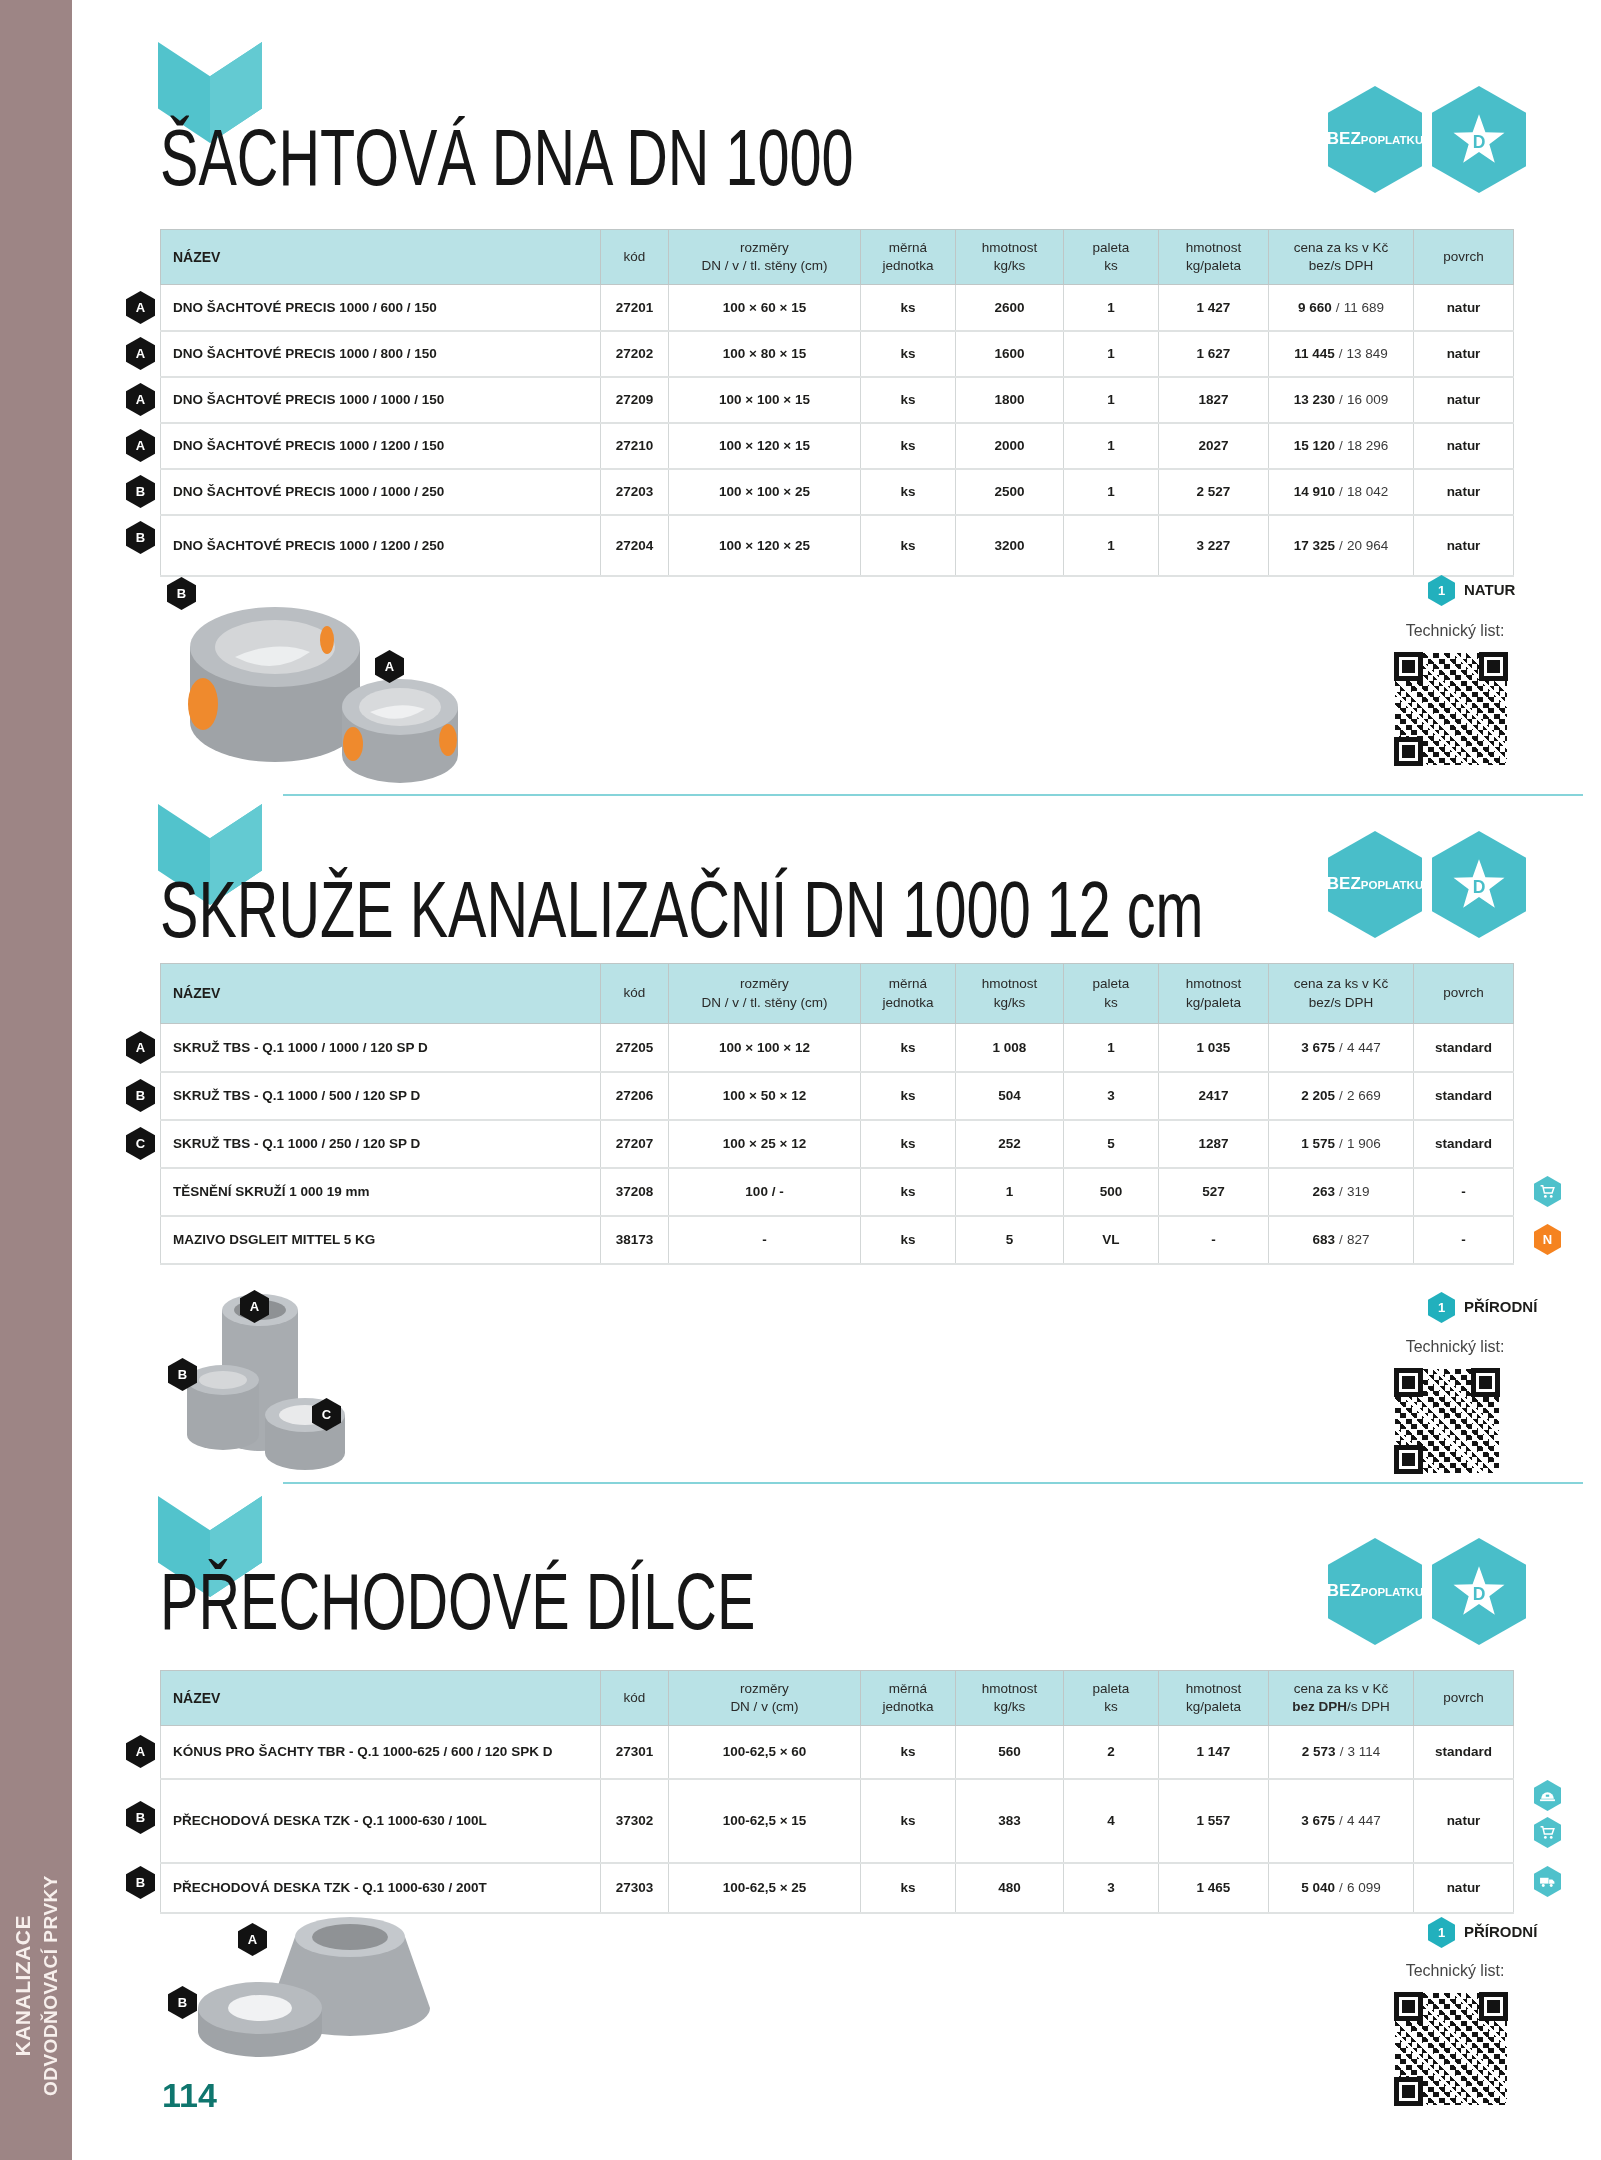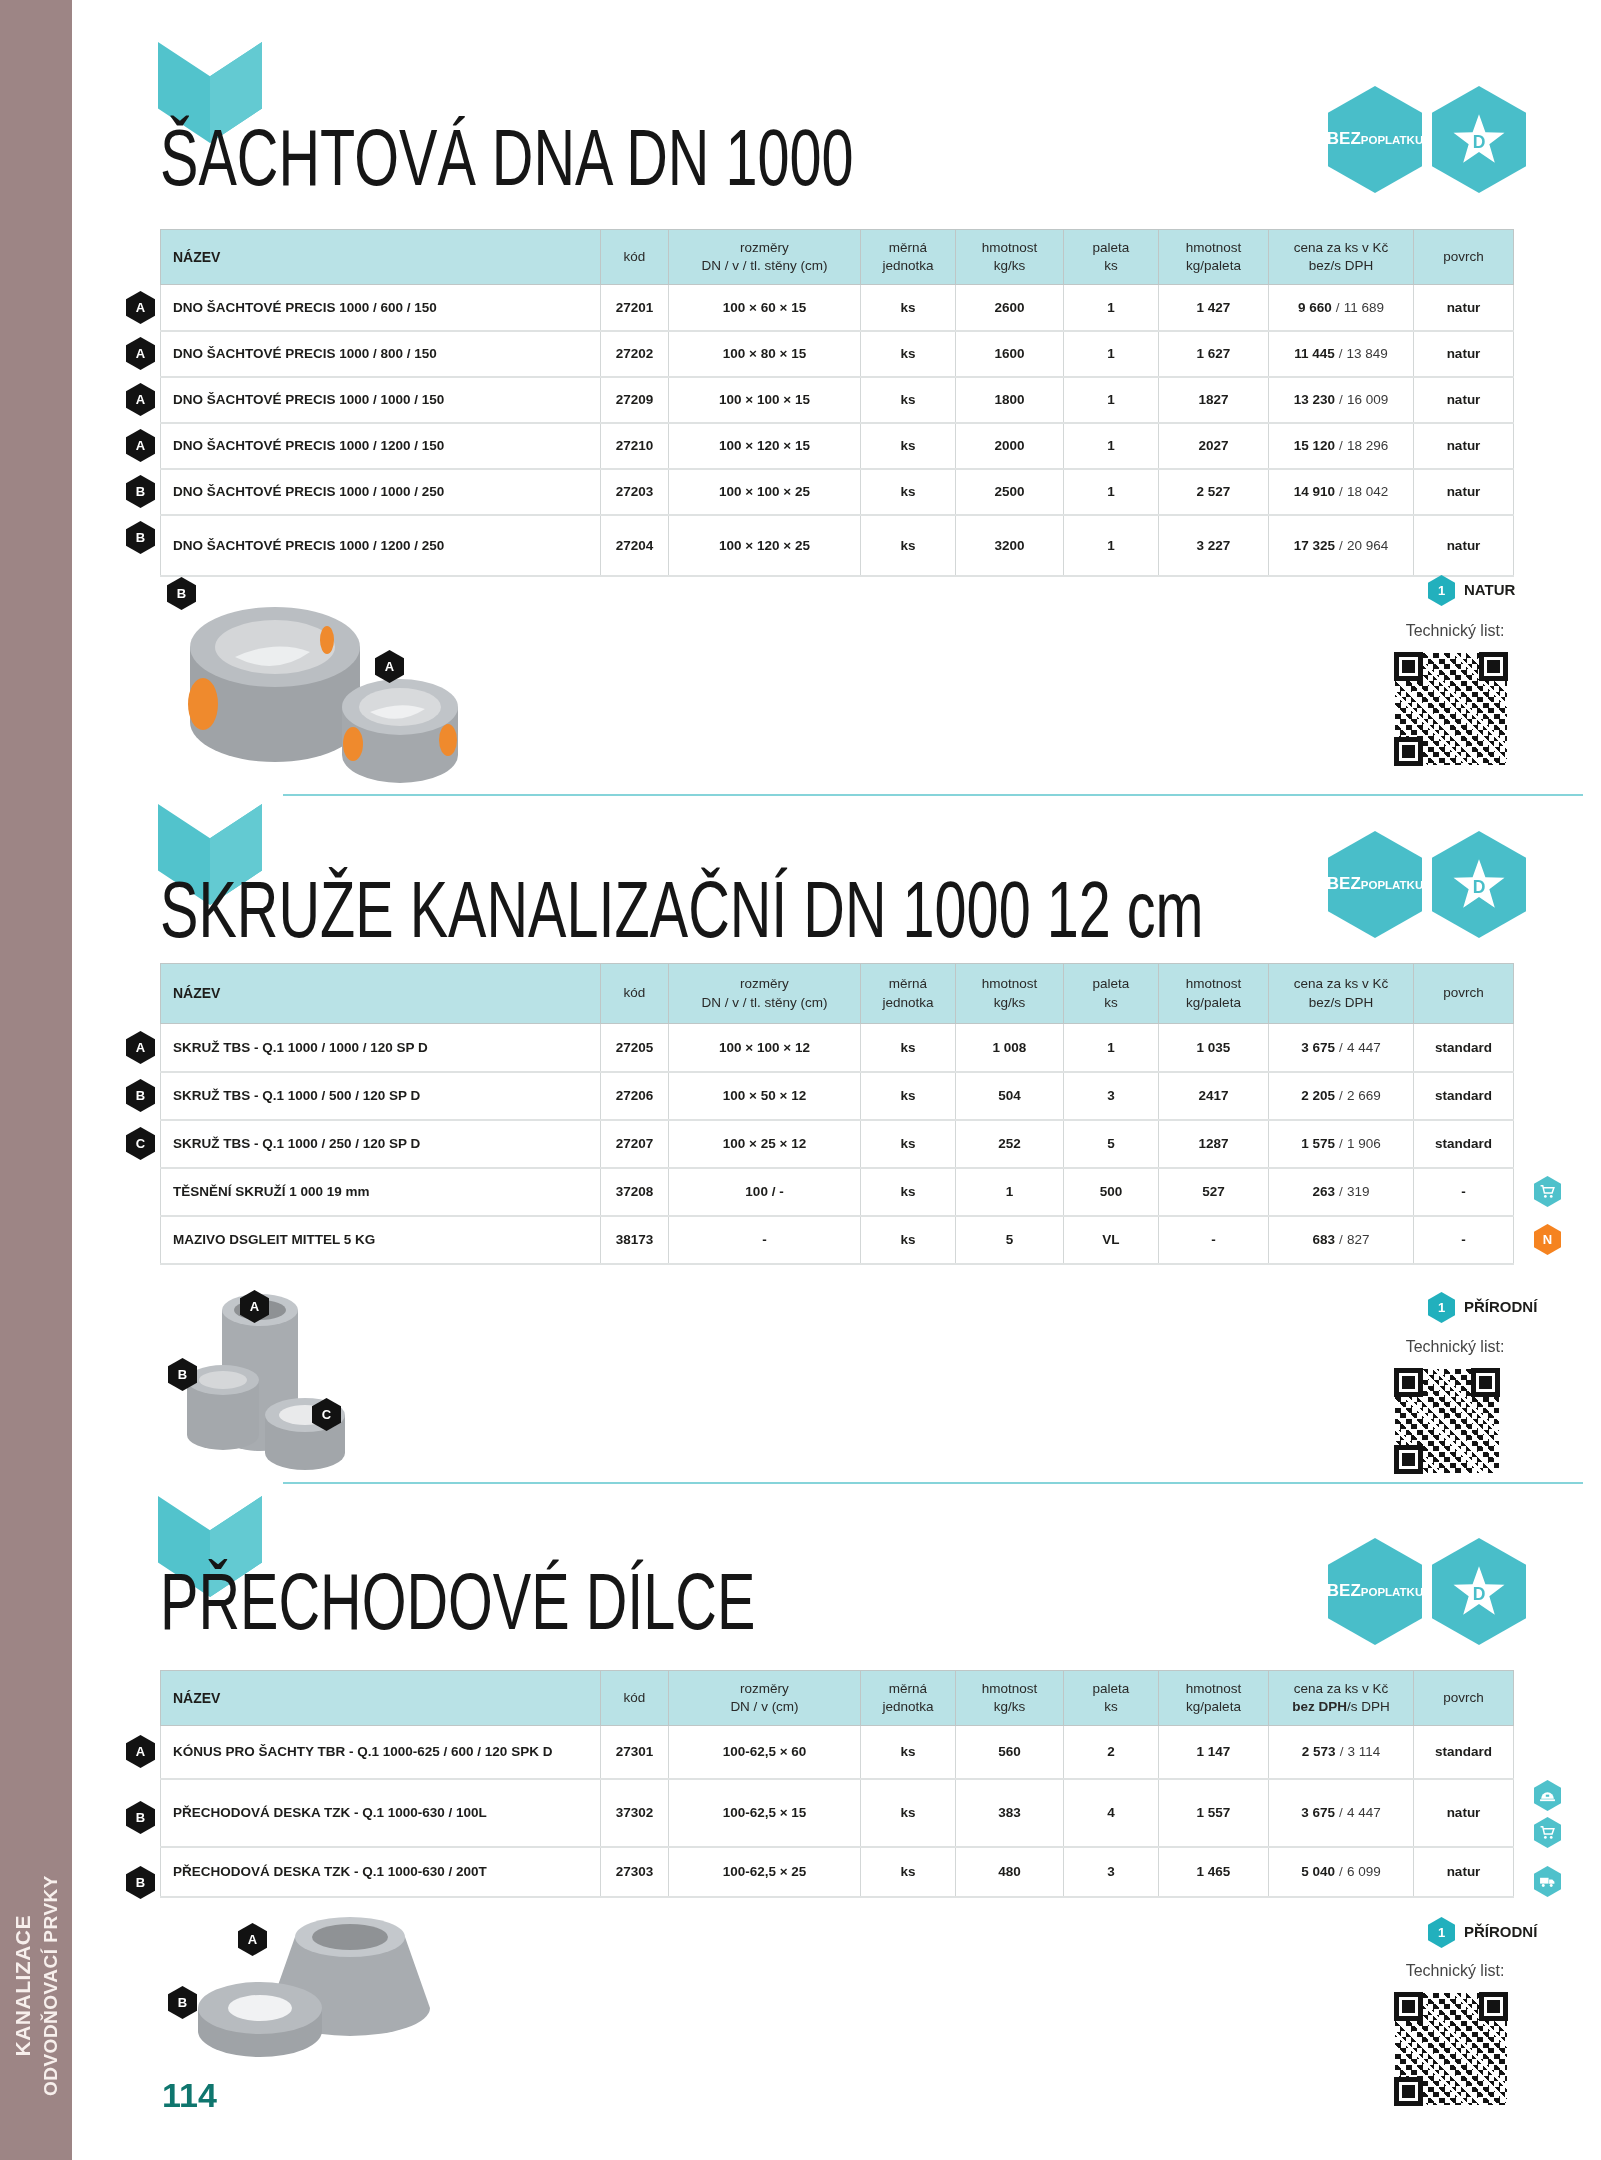--- a/index.html
+++ b/index.html
@@ -415,21 +415,21 @@
       <td class="t-name">KÓNUS PRO ŠACHTY TBR - Q.1 1000-625 / 600 / 120 SPK D</td>
       <td>27301</td>
       <td>100-62,5 × 60</td>
       <td>ks</td>
       <td>560</td>
       <td>2</td>
       <td>1 147</td>
       <td><b>2 573</b><span class="sep">/</span><span class="light">3 114</span></td>
       <td>standard</td>
     </tr>
-    <tr style="height:68px;margin-left:36px;">
+    <tr style="height:84px;margin-left:36px;">
       <td class="t-name">PŘECHODOVÁ DESKA TZK - Q.1 1000-630 / 100L</td>
       <td>37302</td>
       <td>100-62,5 × 15</td>
       <td>ks</td>
       <td>383</td>
       <td>4</td>
       <td>1 557</td>
       <td><b>3 675</b><span class="sep">/</span><span class="light">4 447</span></td>
       <td>natur</td>
     </tr>

